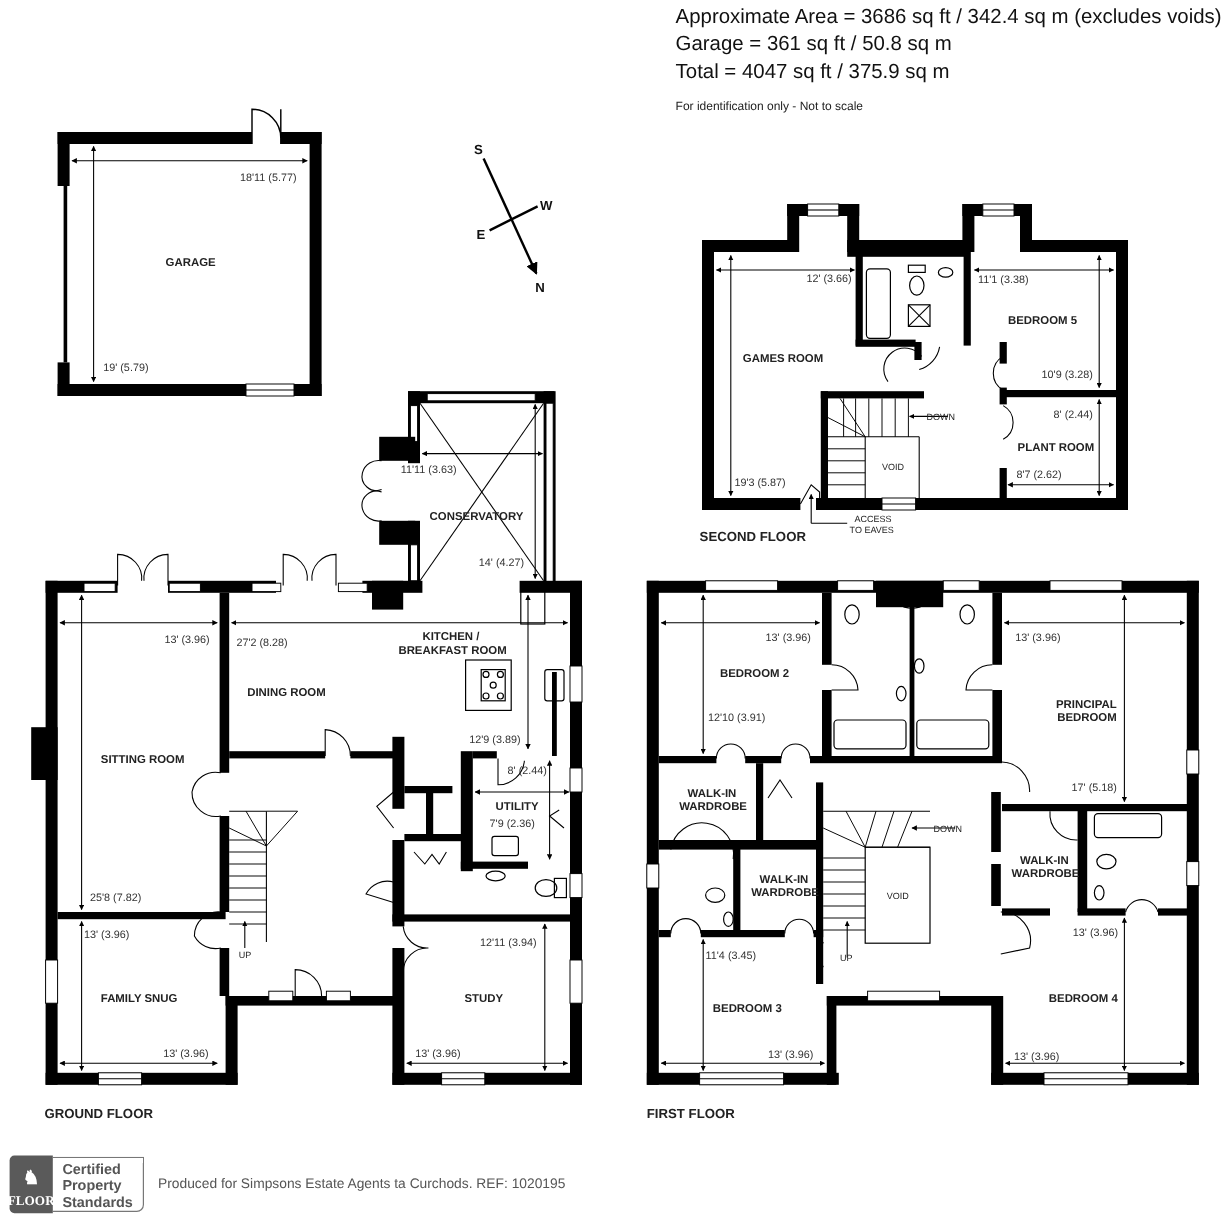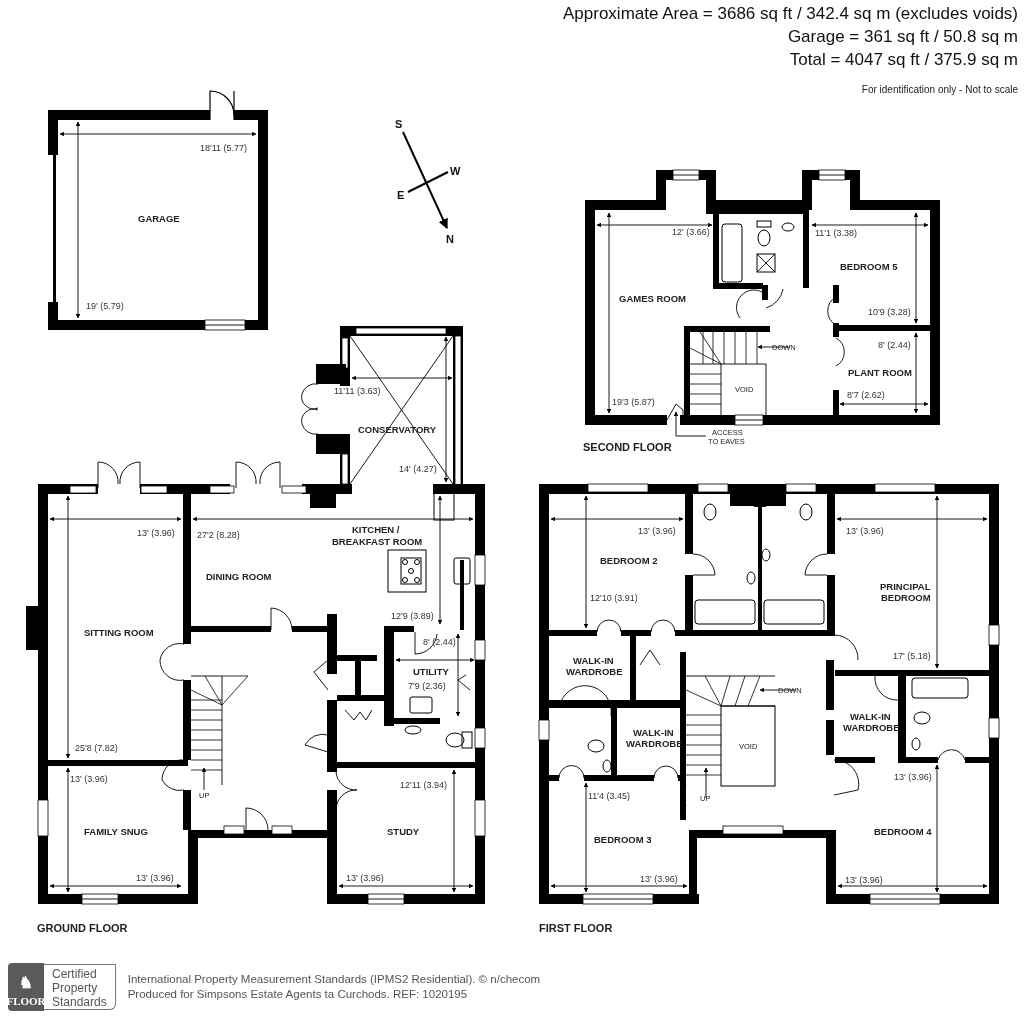--- a/index.html
+++ b/index.html
@@ -1,33 +1,33 @@
 <!DOCTYPE html>
 <html><head>
 <meta charset="utf-8">
 <style>
   html,body{margin:0;padding:0;background:#fff;}
   body{width:1024px;height:1018px;position:relative;overflow:hidden;font-family:"Liberation Sans",sans-serif;color:#1a1a1a;}
-  .hdr{position:absolute;right:6px;top:2px;text-align:right;}
+  .hdr{position:absolute;right:6px;top:2px;}
   .hdr .big{font-size:17px;line-height:23px;color:#111;}
   .hdr .small{font-size:10px;line-height:14px;margin-top:12px;color:#222;}
   svg{position:absolute;left:0;top:0;}
   .lbl{font-family:"Liberation Sans",sans-serif;font-size:9.5px;font-weight:bold;fill:#222;}
   .dim{font-family:"Liberation Sans",sans-serif;font-size:9px;fill:#333;}
   .tiny{font-family:"Liberation Sans",sans-serif;font-size:7.5px;fill:#222;}
   .floor{font-family:"Liberation Sans",sans-serif;font-size:11px;font-weight:bold;fill:#222;}
   .compass{font-family:"Liberation Sans",sans-serif;font-size:11px;font-weight:bold;fill:#111;}
   .w{fill:#000;}
   .ln{stroke:#000;stroke-width:1.2;fill:none;}
   .thin{stroke:#000;stroke-width:0.9;fill:none;}
   .win{fill:#fff;stroke:#000;stroke-width:0.8;}
   .footer{position:absolute;left:8px;top:962px;height:50px;display:flex;align-items:center;}
   .rics{width:36px;height:48px;background:#5a5a5a;color:#fff;border-radius:4px 0 0 4px;display:flex;flex-direction:column;align-items:center;justify-content:flex-end;padding-bottom:4px;box-sizing:border-box;font-weight:bold;font-size:11px;font-family:"Liberation Serif",serif;}
   .rics .lion{font-size:16px;margin-bottom:3px;}
-  .cert{height:46px;border:1px solid #777;border-left:none;border-radius:0 0 6px 0;padding:2px 8px;box-sizing:border-box;font-weight:normal;font-size:12px;line-height:14px;color:#555;font-family:"Liberation Sans",sans-serif;}
+  .cert{height:46px;border:1px solid #777;border-left:none;border-radius:0 0 6px 0;padding:2px 8px;box-sizing:border-box;font-weight:bold;font-size:12px;line-height:14px;color:#555;font-family:"Liberation Sans",sans-serif;}
   .ftext{margin-left:12px;font-size:11.5px;line-height:15px;color:#555;}
 </style>
 </head>
 <body>
 
 <div class="hdr">
   <div class="big">Approximate Area = 3686 sq ft / 342.4 sq m (excludes voids)</div>
   <div class="big">Garage = 361 sq ft / 50.8 sq m</div>
   <div class="big">Total = 4047 sq ft / 375.9 sq m</div>
   <div class="small">For identification only - Not to scale</div>
@@ -441,16 +441,15 @@
   <div class="rics">
     <span class="lion">♞</span>
     <span>FLOOR</span>
   </div>
   <div class="cert">
     <div>Certified</div>
     <div>Property</div>
     <div>Standards</div>
   </div>
   <div class="ftext">
-    <div>International Property Measurement Standards (IPMS2 Residential).   © n/checom</div>
     <div> Produced for Simpsons Estate Agents ta Curchods.   REF: 1020195</div>
   </div>
 </div>
 
 </body></html>

